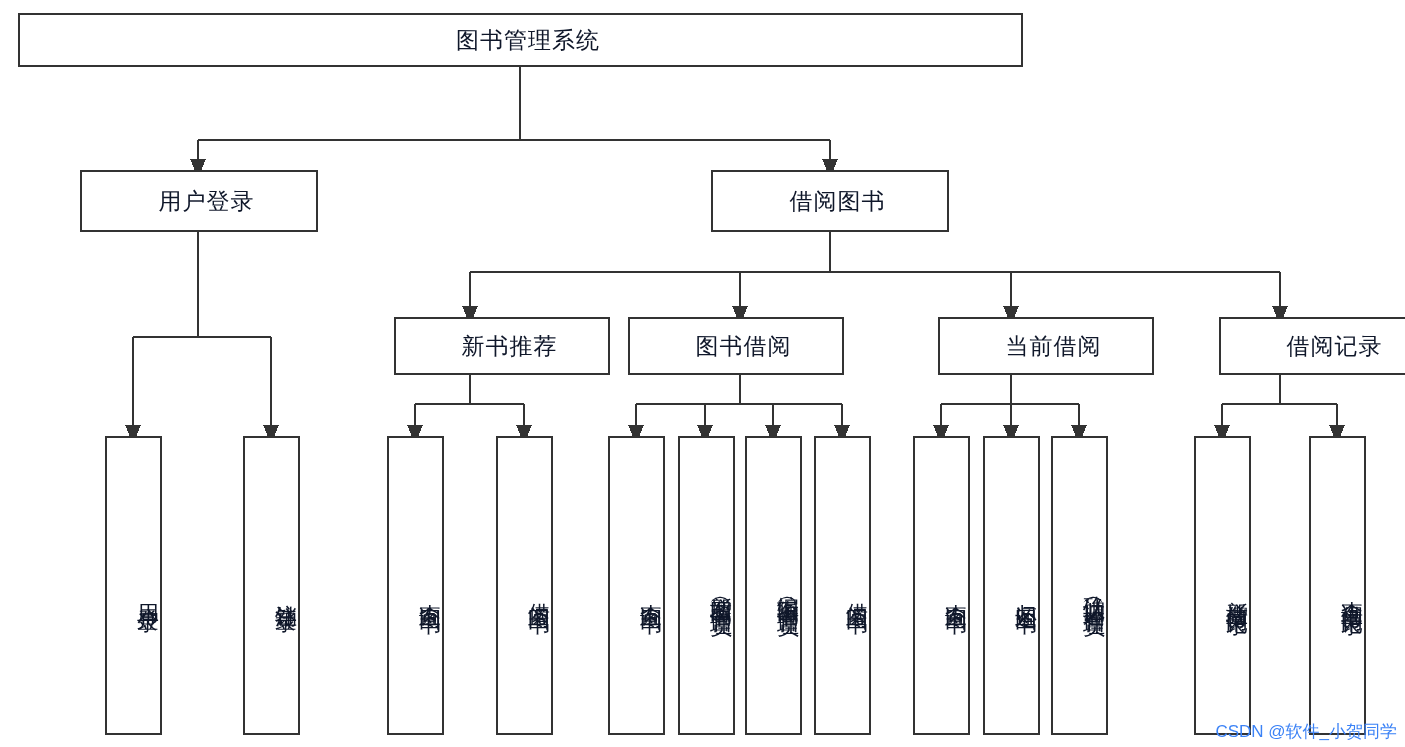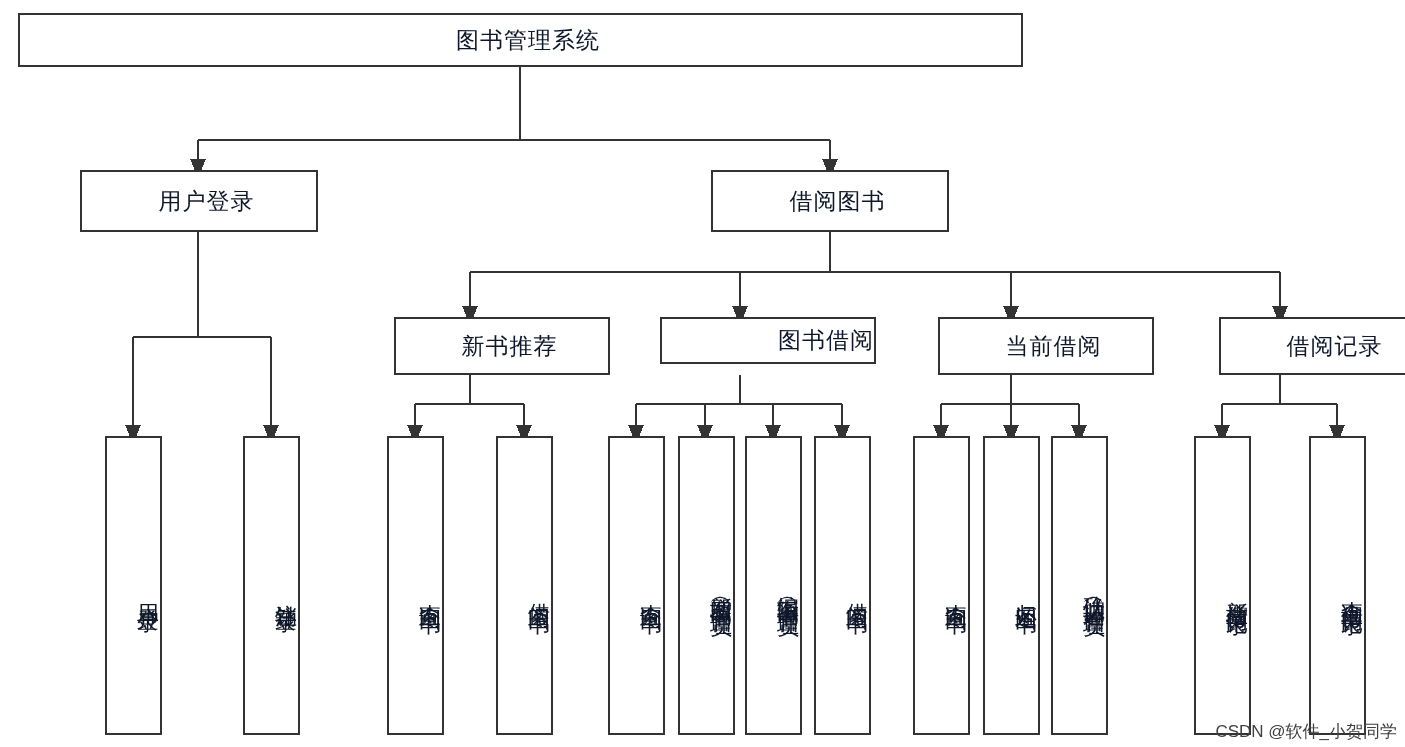--- a/index.html
+++ b/index.html
@@ -25,21 +25,21 @@
     letter-spacing:3px;
     padding-top:12px;
     align-items:flex-start;
     justify-content:center;
     line-height:1.05;
   }
   .watermark{
     position:absolute;
     right:8px;bottom:4px;
     font-size:17px;
-    color:#404040;
+    color:#3b82f6;
     white-space:nowrap;
     pointer-events:none;
   }
   svg line, svg polygon, svg path{shape-rendering:crispEdges;}
 </style>
 </head>
 <body>
 
 <svg id="canvas" viewBox="0 0 1405 747" xmlns="http://www.w3.org/2000/svg">
   <defs>
@@ -98,21 +98,21 @@
 <div class="node-box horiz" style="left:80px;top:170px;width:238px;height:62px;">
   <span>用户登录</span>
 </div>
 <div class="node-box horiz" style="left:711px;top:170px;width:238px;height:62px;">
   <span>借阅图书</span>
 </div>
 
 <div class="node-box horiz" style="left:362px;top:317px;width:216px;height:58px;margin-left:32px;">
   <span>新书推荐</span>
 </div>
-<div class="node-box horiz" style="left:660px;top:317px;width:216px;height:47px;justify-content:flex-end;">
+<div class="node-box horiz" style="left:628px;top:317px;width:216px;height:58px;">
   <span>图书借阅</span>
 </div>
 <div class="node-box horiz" style="left:903px;top:317px;width:216px;height:58px;margin-left:35px;">
   <span>当前借阅</span>
 </div>
 <div class="node-box horiz" style="left:1172px;top:317px;width:216px;height:58px;margin-left:47px;">
   <span>借阅记录</span>
 </div>
 
 <div class="node-box vert" style="left:105px;top:436px;width:57px;height:299px;">

